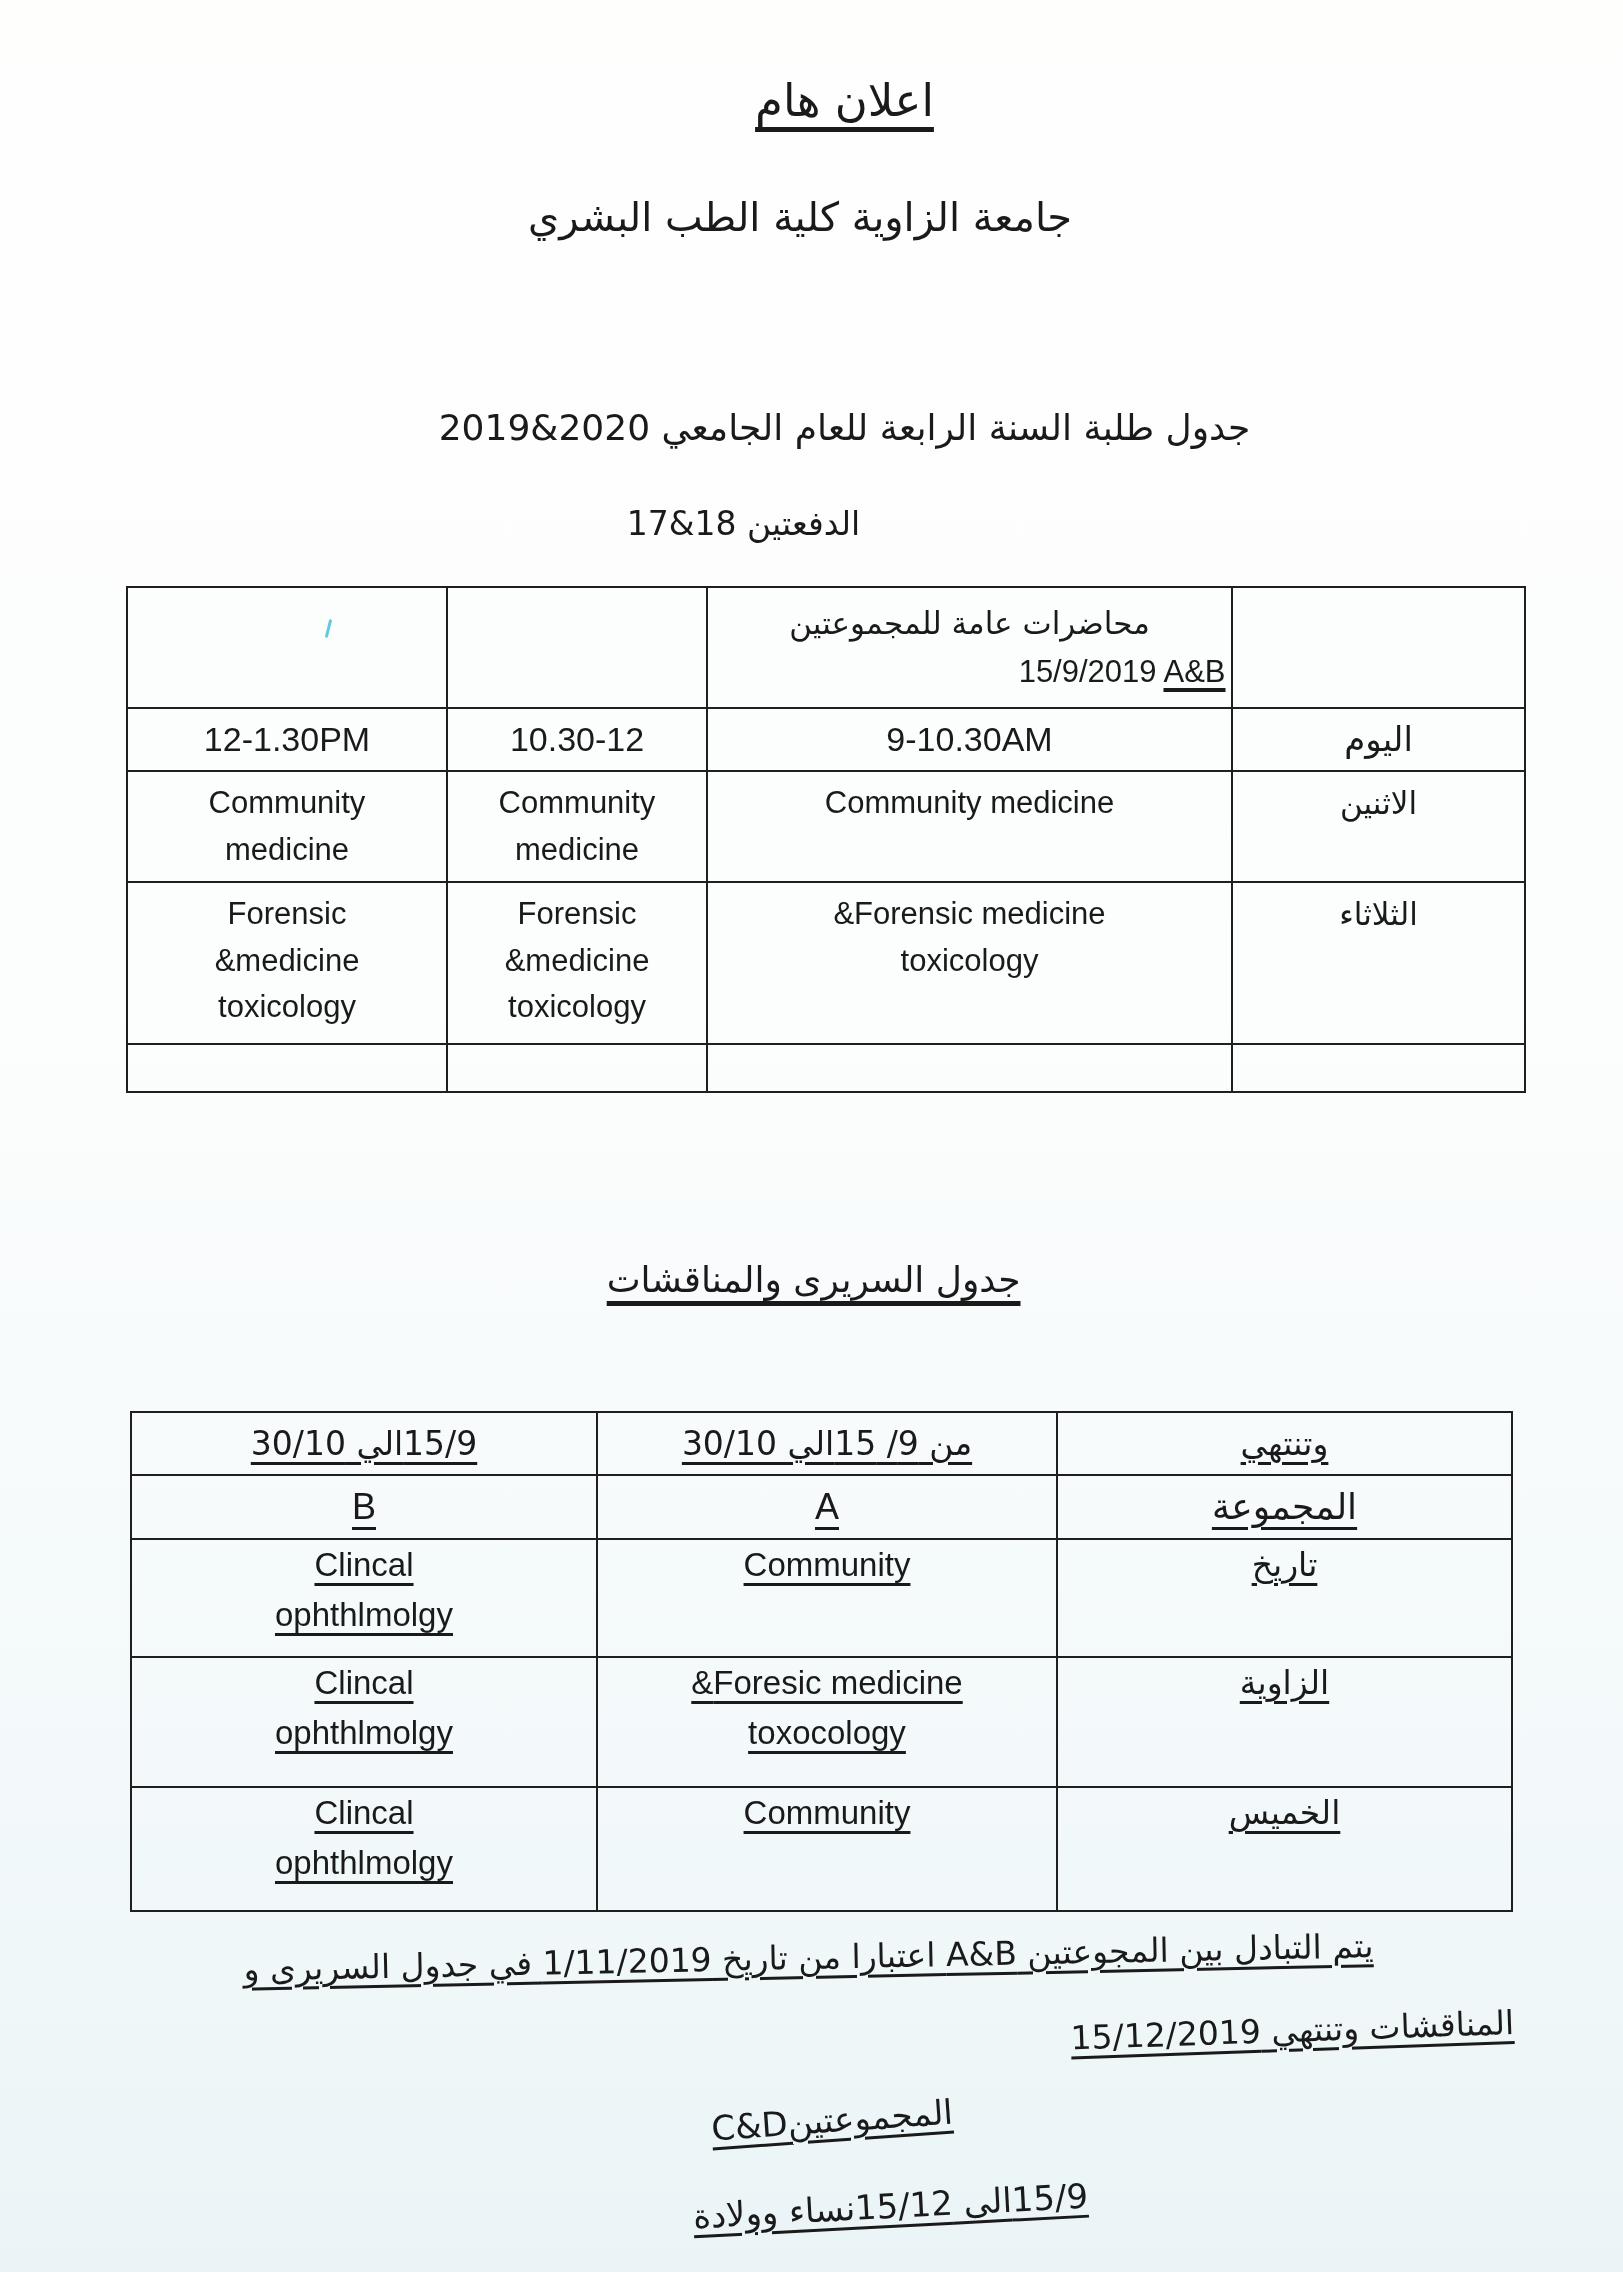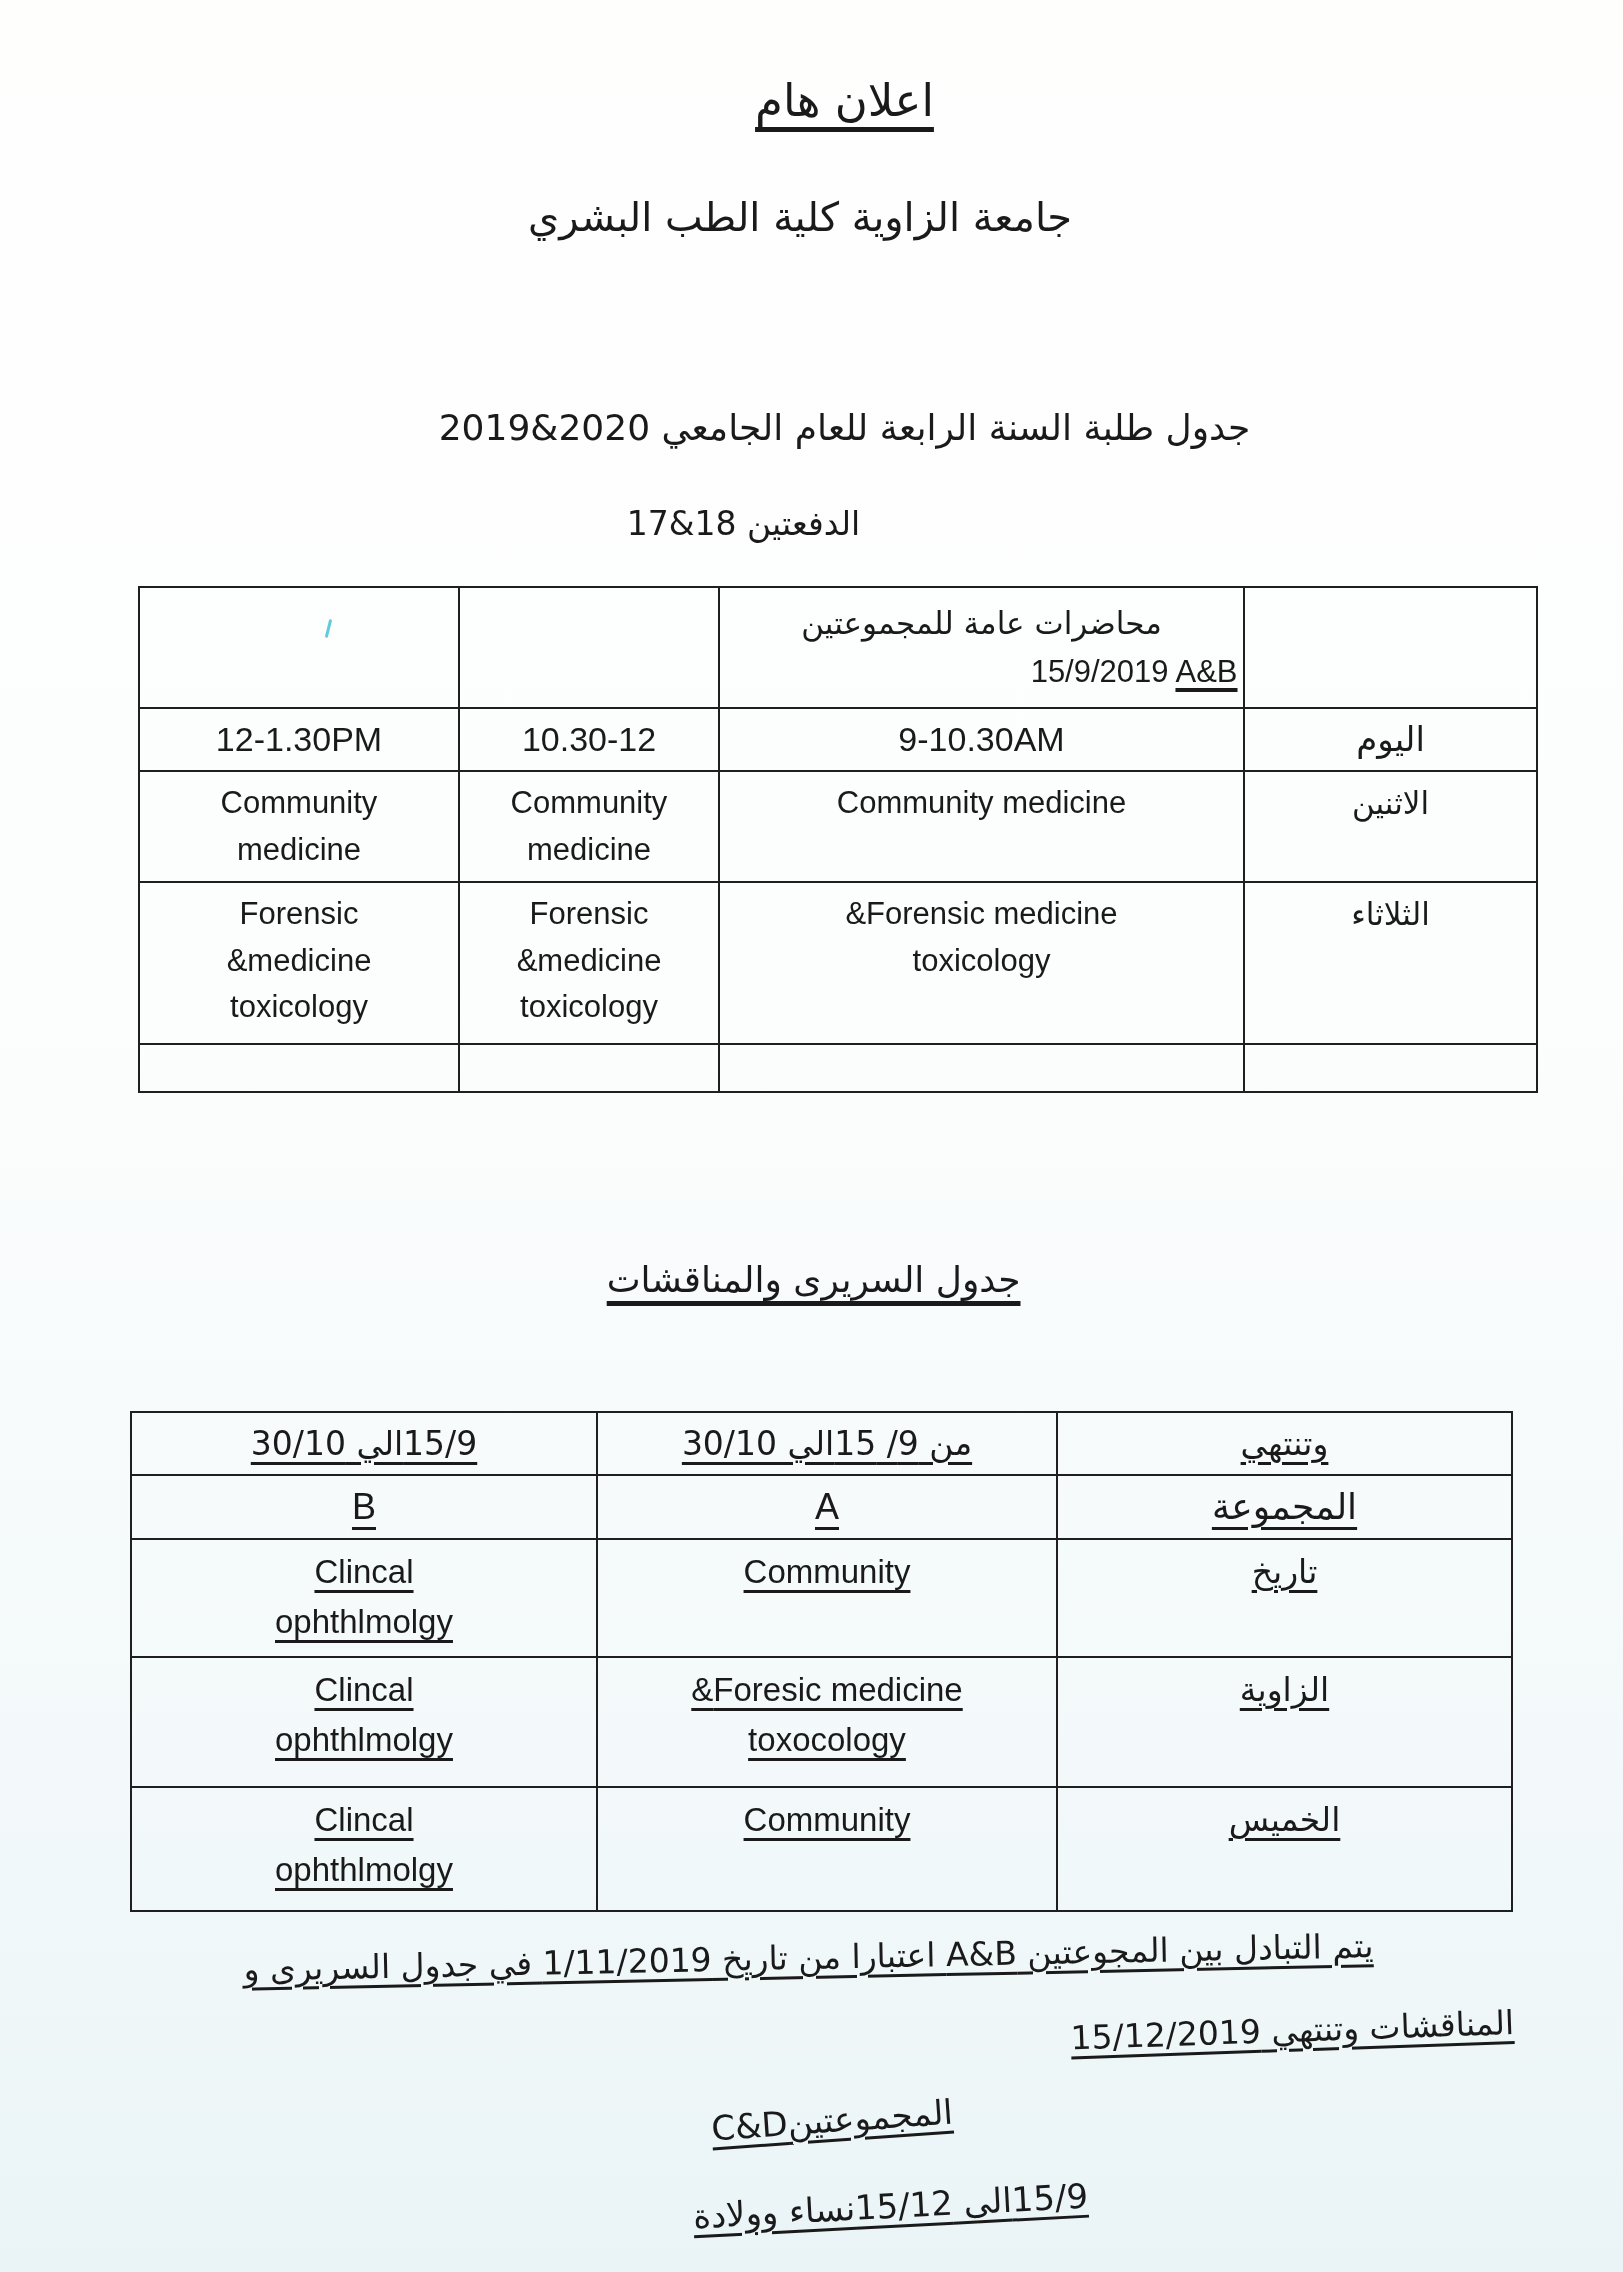--- a/index.html
+++ b/index.html
@@ -22,21 +22,21 @@
   .doc-title{top:74px;font-size:45px;transform:translateX(33px);}
   .subtitle{top:194px;font-size:40px;transform:translateX(-11.6px);}
   .h-year{top:407px;font-size:36px;transform:translateX(33px);}
   .h-batch{top:504px;font-size:33px;transform:translateX(-68px);}
   .h-clinical{top:1259px;font-size:36px;transform:translateX(2.1px);}
 
   table{border-collapse:collapse;table-layout:fixed;position:absolute;}
   td{border:2.7px solid #1f1f1f;text-align:center;padding:4.1px 5.5px;vertical-align:middle;overflow:hidden;}
 
   
-  .t-lectures{left:138px;top:586px;width:1398px;direction:rtl;padding-left:13px;}
+  .t-lectures{left:126px;top:586px;width:1398px;direction:rtl;padding-left:13px;}
   .t-lectures td{font-size:31px;line-height:1.5;}
   .t-lectures .rowhead{height:121px;}
   .t-lectures .rowtimes{height:63px;}
   .t-lectures .rowtimes td{font-size:34px;}
   .t-lectures .rowmon{height:111px;}
   .t-lectures .rowtue{height:162px;}
   .t-lectures .rowempty{height:48px;}
   .t-lectures .body td{vertical-align:top;padding-top:8.2px;}
   .lect-merged{line-height:1.55;}
   .lect-merged .l2{direction:ltr;unicode-bidi:isolate;font-family:"Liberation Sans","DejaVu Sans",sans-serif;text-align:right;}
@@ -44,21 +44,21 @@
 
   
   .t-clinical{left:130px;top:1411px;width:1381px;direction:rtl;}
   .t-clinical td{font-size:33px;line-height:1.5;}
   .t-clinical .rowdates{height:63px;}
   .t-clinical .rowgroup{height:60px;}
   .t-clinical .rowgroup td{font-size:36px;}
   .t-clinical .rowsun{height:118px;}
   .t-clinical .rowwed{height:130px;}
   .t-clinical .rowthu{height:124px;}
-  .t-clinical .body td{vertical-align:top;padding-top:7px;}
+  .t-clinical .body td{vertical-align:top;padding-top:0;}
 
   .f-swap1{top:1938px;left:103px;right:109px;font-size:33px;transform:rotate(-1.2deg);}
   .f-swap2{top:2003px;left:103px;right:109px;text-align:right;font-size:33px;transform:rotate(-2deg);transform-origin:right center;}
   .f-cd{top:2100px;font-size:34px;transform:translateX(20.5px) rotate(-4deg);}
   .f-obs{top:2186px;font-size:34px;transform:translateX(79px) rotate(-3deg);}
 
   .artifact{position:absolute;left:327px;top:619px;width:3.4px;height:19px;background:#45c2d8;transform:rotate(14deg);border-radius:2.1px;opacity:.85;}
 </style>
 </head>
 <body>

